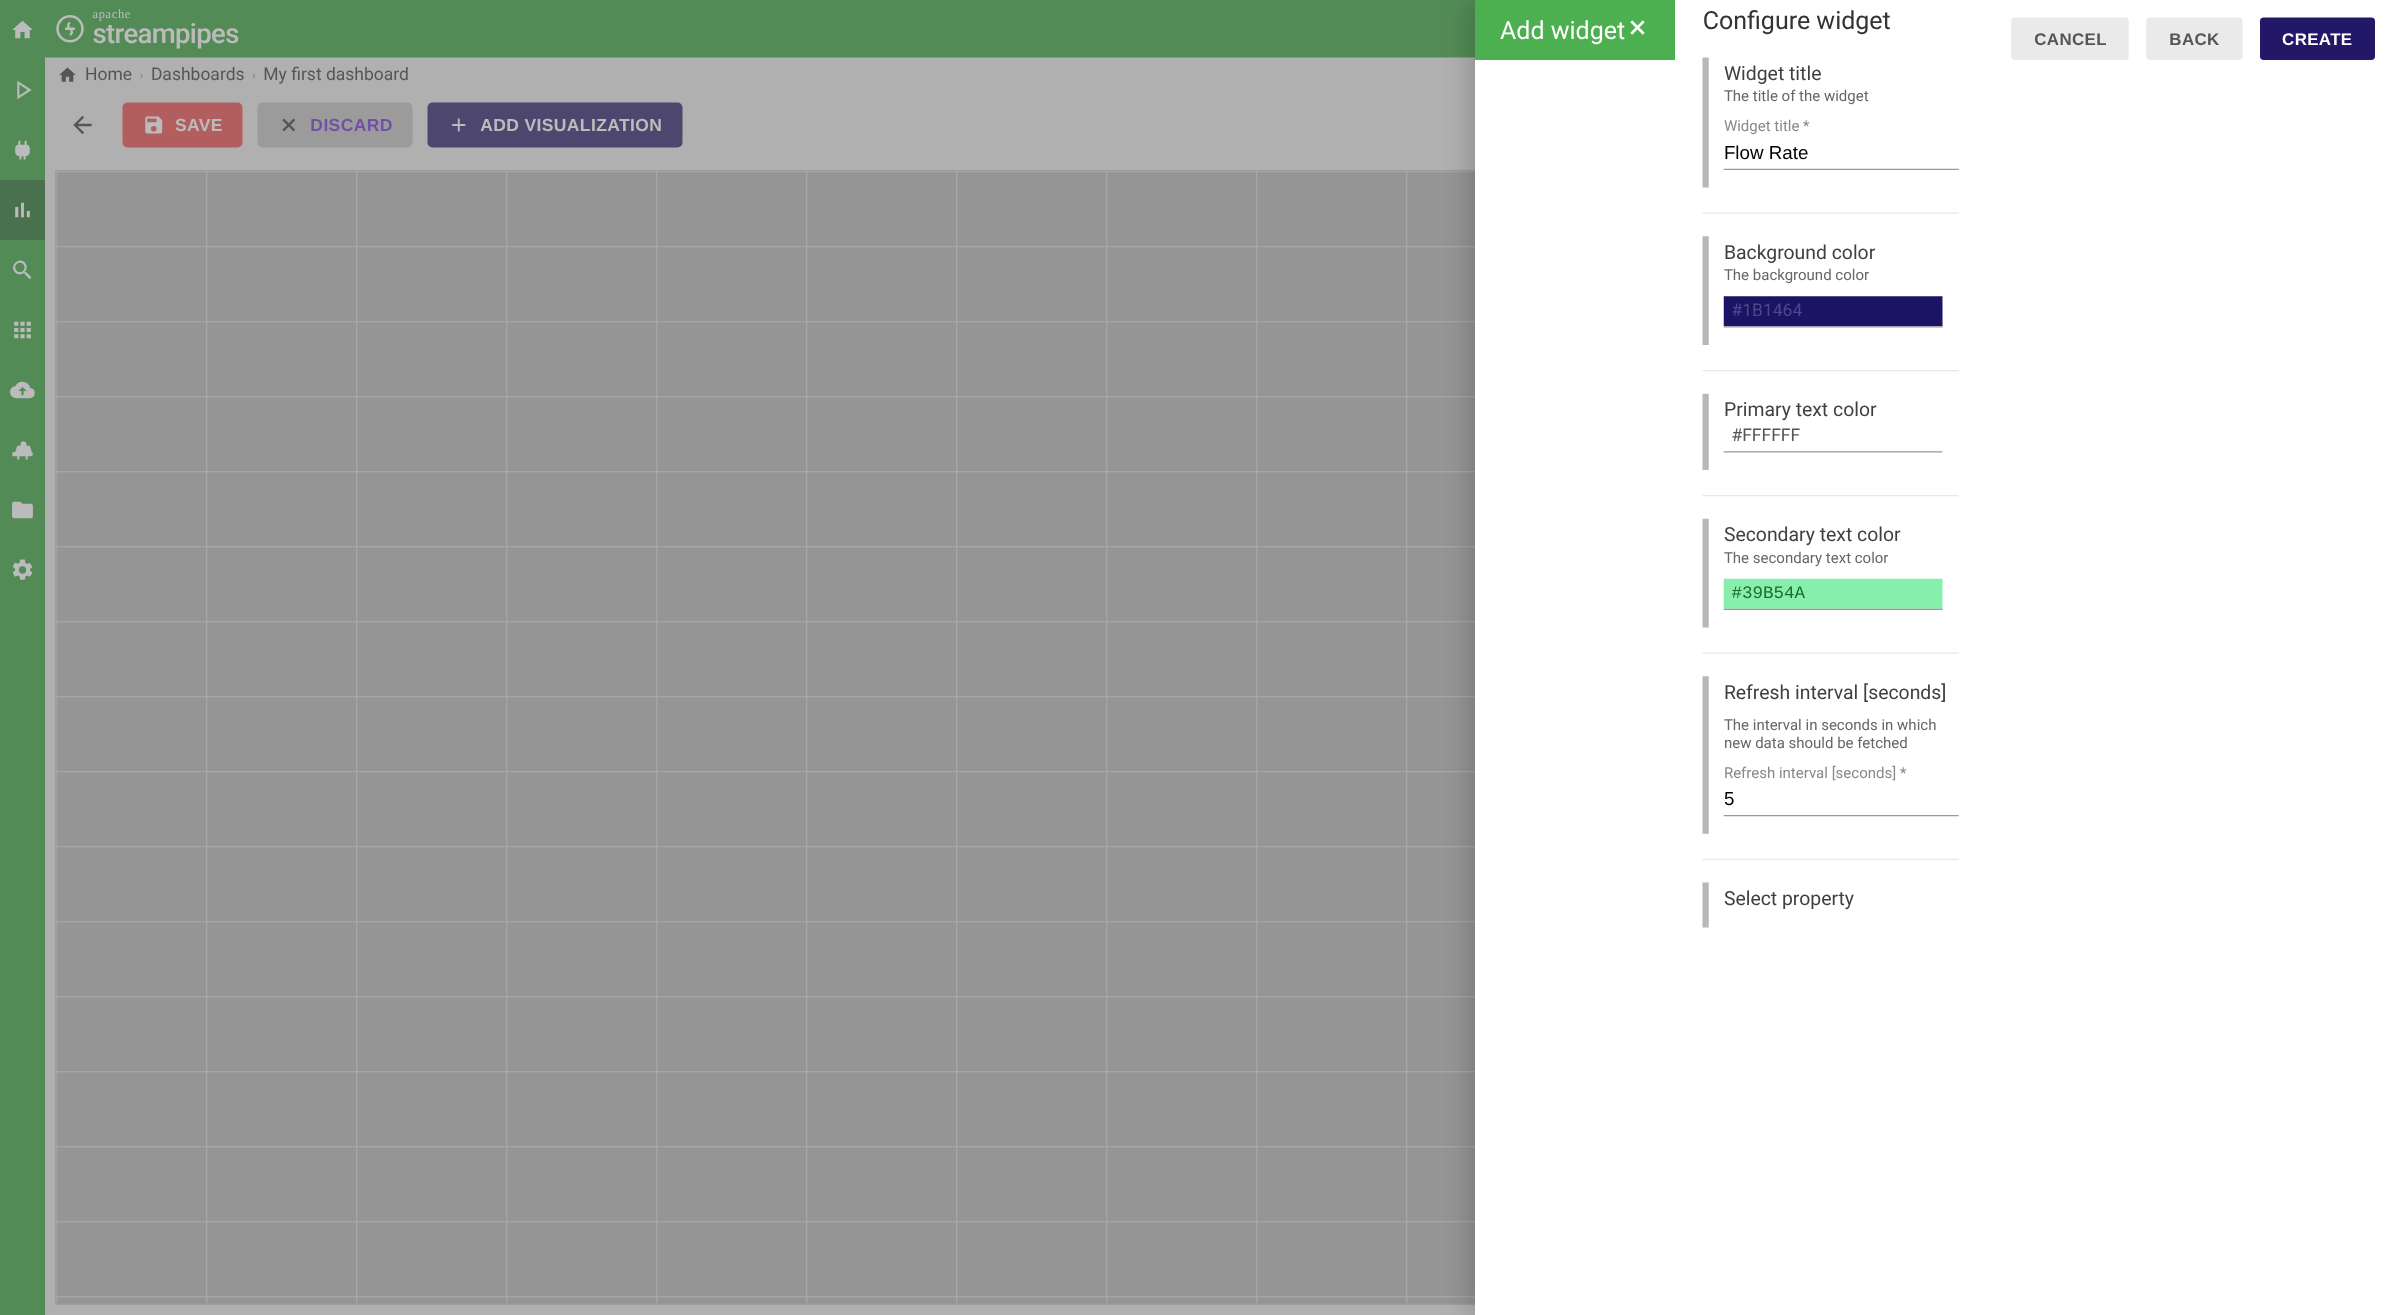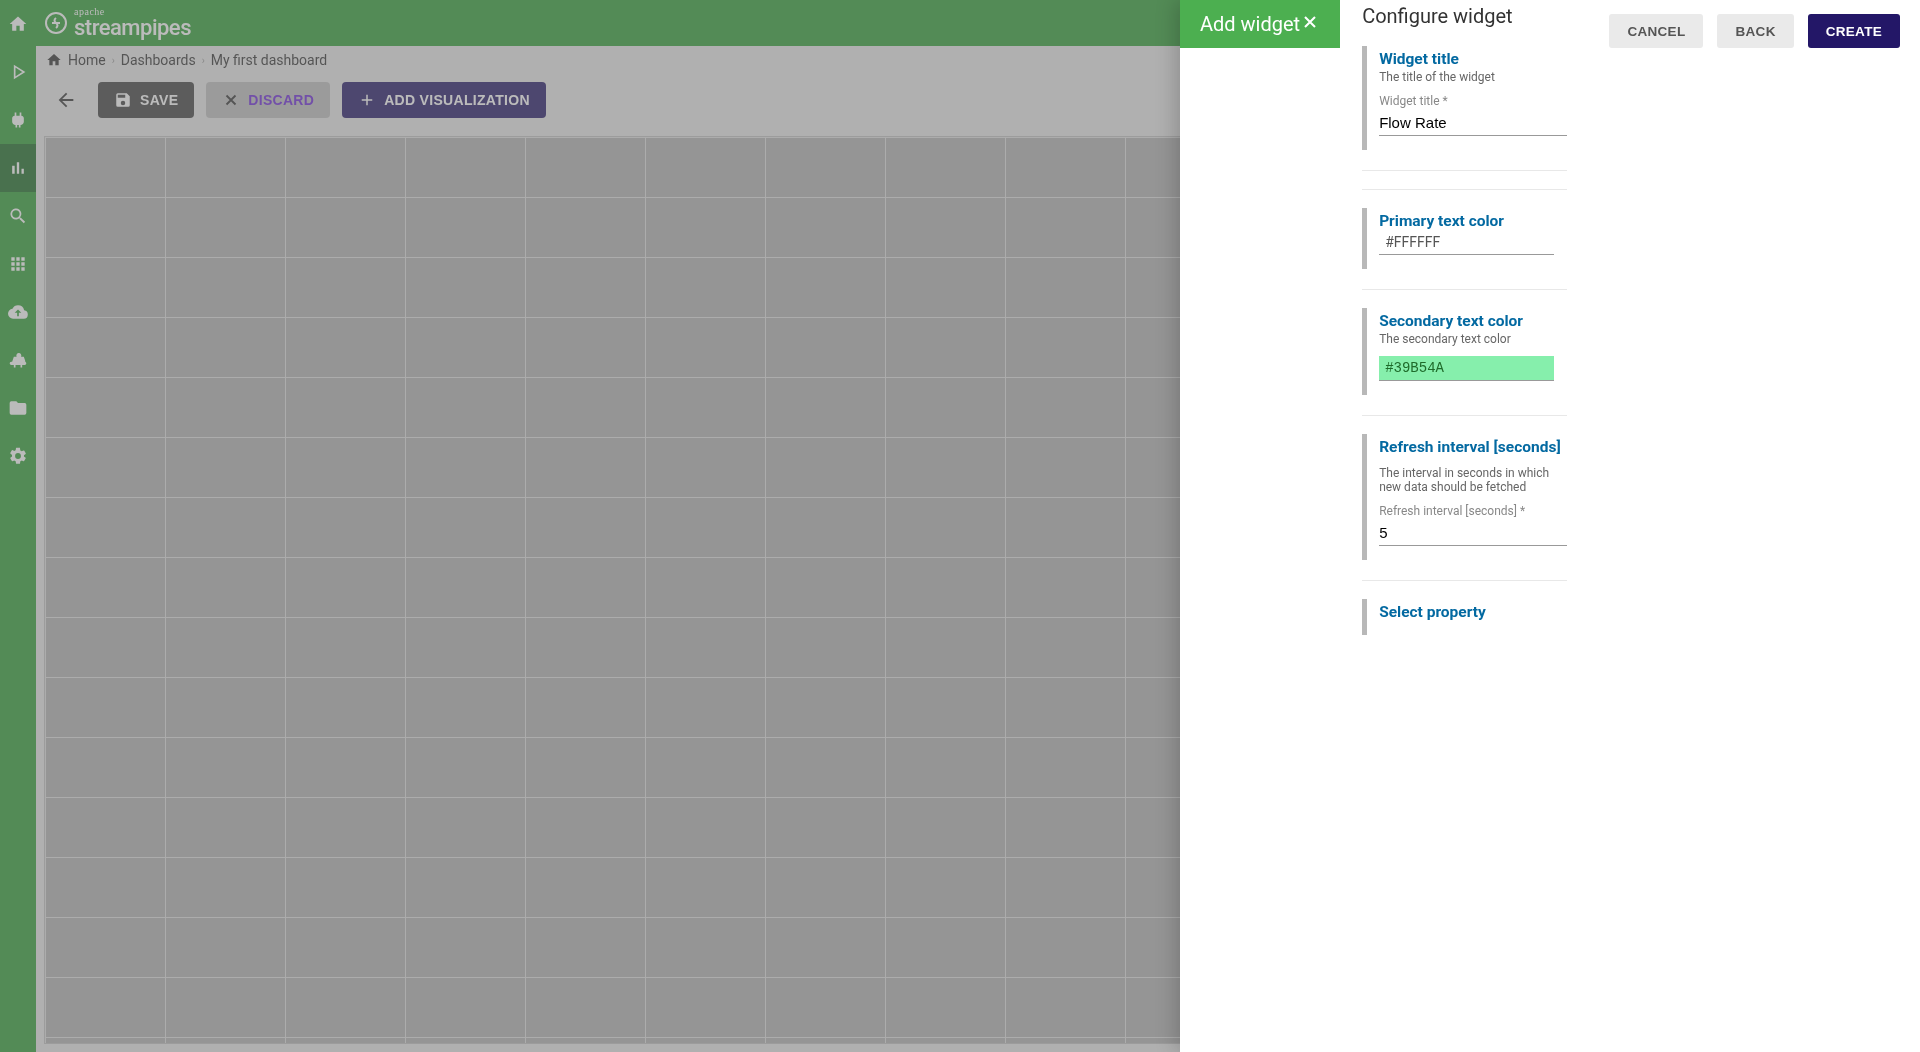--- a/index.html
+++ b/index.html
@@ -26,21 +26,21 @@
   
   .breadcrumb-row { display: flex; align-items: center; height: 28px; padding: 0 10px; font-size: 14px; color: #333; gap: 6px; }
   .breadcrumb-row a { color: #333; text-decoration: none; }
   .breadcrumb-row .sep { color: #999; font-size: 10px; }
 
   
   .toolbar { display: flex; align-items: center; gap: 12px; padding: 8px 10px; }
   .icon-back { width: 40px; height: 36px; display:flex; align-items:center; justify-content:center; cursor:pointer; }
   .btn { display:inline-flex; align-items:center; gap:8px; padding:0 16px; height:36px; border-radius:4px; font-size:14px; font-weight:600; letter-spacing:0.3px; cursor:pointer; border:none; }
   .btn svg { width:18px; height:18px; }
-  .btn.save { background:#404040; color:#fff; }
+  .btn.save { background:#ef4444; color:#fff; }
   .btn.save svg { fill:#fff; }
   .btn.discard { background:#bfbfbf; color:#6d28d9;align-items:center; }
   .btn.discard svg { fill:#333; stroke:#333; }
   .btn.addvis { background:#231767; color:#fff; }
   .btn.addvis svg { fill:#fff; }
 
   
   .grid-canvas { position:absolute; left:8px; right:8px; top:90px; bottom:8px; background:#b3b3b3;
     background-image: linear-gradient(to right, #e0e0e0 1px, transparent 1px),
                       linear-gradient(to bottom, #e0e0e0 1px, transparent 1px);
@@ -56,21 +56,21 @@
   .drawer-header .title { font-size:20px; font-weight:400; }
   .drawer-header .close { cursor:pointer; font-size:20px; }
 
   .drawer-body { flex:1; overflow-y:auto; padding:4px 22px 10px 22px; }
   .drawer-body::-webkit-scrollbar { width:10px; }
   .drawer-body::-webkit-scrollbar-thumb { background:#c0c0c0; border-radius:5px; }
 
   .config-title { font-size:20px; font-weight:400; color:#333; margin-bottom:18px; }
 
   .form-block { border-left:5px solid #b8b8b8; padding:4px 0 14px 12px; margin-bottom:20px; }
-  .form-block .label { font-size:15.5px; font-weight:700; color:#0369a1; }
+  .form-block .label { font-size:15.5px; font-weight:400; color:#404040; }
   .form-block .desc { font-size:12px; color:#666; margin-top:2px; margin-bottom:10px; }
   .form-block .float-label { font-size:12px; color:#888; margin-bottom:2px; display:block; }
   .form-block input[type=text] { width:100%; border:none; border-bottom:1px solid #999; padding:4px 0; font-size:15px; outline:none; background:transparent; }
 
   .color-field { display:flex; flex-direction:column; gap:0; width:175px; }
   .color-swatch { height:24px; display:flex; align-items:center; padding:0 6px; font-size:14px; color:#333; border:none; }
   .color-swatch.dark-text { color:#555; }
   .color-underline { height:1px; background:#999; width:175px; }
 
   .form-block.last { border-bottom:none; }
@@ -210,20 +210,28 @@
     <div class="config-title">Configure widget</div>
 
     <div class="form-block">
       <div class="label">Widget title</div>
       <div class="desc">The title of the widget</div>
       <span class="float-label">Widget title *</span>
       <input type="text" value="Flow Rate" style="">
     </div>
     <hr class="sep-line">
 
+    <div class="form-block">
+      <div class="label">Background color</div>
+      <div class="desc">The background color</div>
+      <div class="color-field">
+        <div class="color-swatch" style="background:#1B1464;color:#4a4a8a;">#1B1464</div>
+        <div class="color-underline"></div>
+      </div>
+    </div>
     <hr class="sep-line">
 
     <div class="form-block">
       <div class="label">Primary text color</div>
       <div class="color-field">
         <div class="color-swatch dark-text" style="background:#FFFFFF;">#FFFFFF</div>
         <div class="color-underline"></div>
       </div>
     </div>
     <hr class="sep-line">

